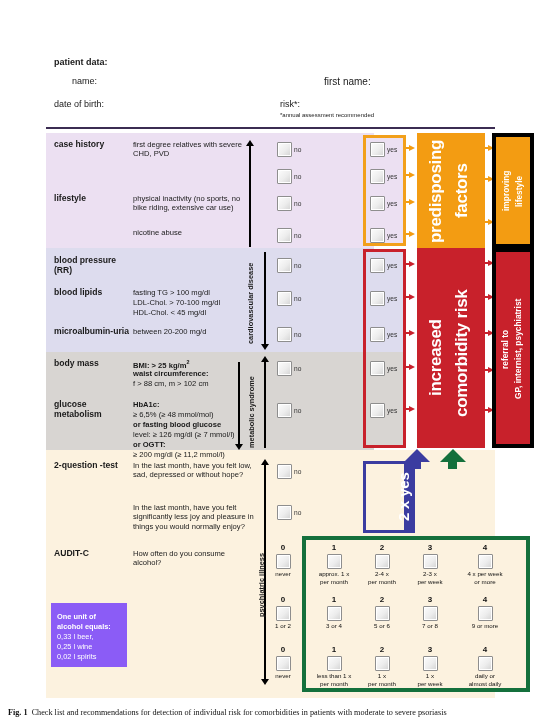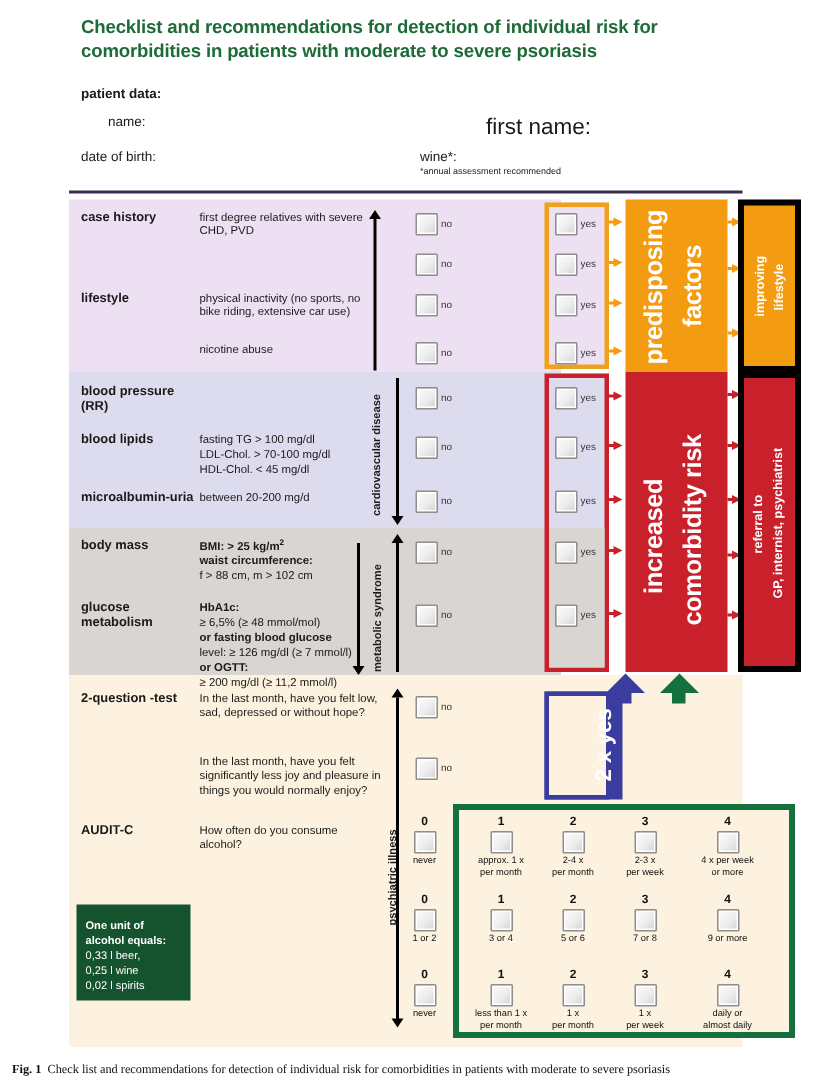--- a/index.html
+++ b/index.html
@@ -11,21 +11,21 @@
   .page{position:absolute;left:0;top:0;width:542px;height:728px;}
 
   
   .title{
     position:absolute;left:54px;top:10px;width:440px;
     font-size:12.4px;font-weight:bold;line-height:1.32;
     color:#1d6b36;letter-spacing:-0.1px;
   }
   .pdata{position:absolute;left:54px;top:57px;font-size:9px;font-weight:bold;}
   .lbl-name{position:absolute;left:72px;top:76px;font-size:9px;}
-  .lbl-first{position:absolute;left:280px;top:76px;font-size:15px;padding-left:44px;}
+  .lbl-first{position:absolute;left:280px;top:76px;font-size:10px;padding-left:44px;}
   .lbl-dob{position:absolute;left:54px;top:99px;font-size:9px;}
   .lbl-date{position:absolute;left:280px;top:99px;font-size:9px;}
   .lbl-ann{position:absolute;left:280px;top:112px;font-size:6px;}
   .rule{position:absolute;left:46px;top:127px;width:449px;height:2px;background:#3b2c52;}
 
   
   .band{position:absolute;left:46px;width:328px;}
   .band.purple{top:133px;height:115px;background:#ece0f2;}
   .band.blue{top:248px;height:104px;background:#dddcee;}
   .band.grey{top:352px;height:98px;background:#d8d5d2;}
@@ -111,39 +111,38 @@
   .uparrow .head{position:absolute;width:0;height:0;border-left:13px solid transparent;border-right:13px solid transparent;}
   .uparrow .stem{position:absolute;}
 
   
   .green-grid{position:absolute;left:302px;top:536px;width:228px;height:156px;
       border:4px solid #14703c;box-sizing:border-box;background:#fcf2df;}
   .gnum{position:absolute;font-size:8px;font-weight:bold;color:#111;text-align:center;}
   .gcap{position:absolute;font-size:6.2px;line-height:1.22;color:#111;text-align:center;}
 
   
-  .alcbox{position:absolute;left:51px;top:603px;width:76px;height:64px;background:#14532d;color:#fff;}
+  .alcbox{position:absolute;left:51px;top:603px;width:76px;height:64px;background:#8b5cf6;color:#fff;}
   .alcbox .t{position:absolute;left:6px;top:9px;width:68px;font-size:7.4px;line-height:1.34;font-weight:bold;}
   .alcbox .t span.n{font-weight:normal;}
 
   
   .caption{position:absolute;left:8px;top:708px;width:528px;font-family:"Liberation Serif", serif;font-size:8.2px;color:#111;}
   .caption b{font-weight:bold;}
 </style>
 </head>
 <body>
 
 <div class="page">
 
-  <div class="title">Checklist and recommendations for detection of individual risk for comorbidities in patients with moderate to severe psoriasis</div>
   <div class="pdata">patient data:</div>
   <div class="lbl-name">name:</div>
   <div class="lbl-first">first name:</div>
   <div class="lbl-dob">date of birth:</div>
-  <div class="lbl-date">wine*:</div>
+  <div class="lbl-date">risk*:</div>
   <div class="lbl-ann">*annual assessment recommended</div>
   <div class="rule"></div>
 
   <div class="band purple"></div>
   <div class="band blue"></div>
   <div class="band grey"></div>
   <div class="band cream"></div>
   <div class="cream-right"></div>
 
   <div class="rowlab" style="left:54px;top:140px;width:78px;">case history</div>

